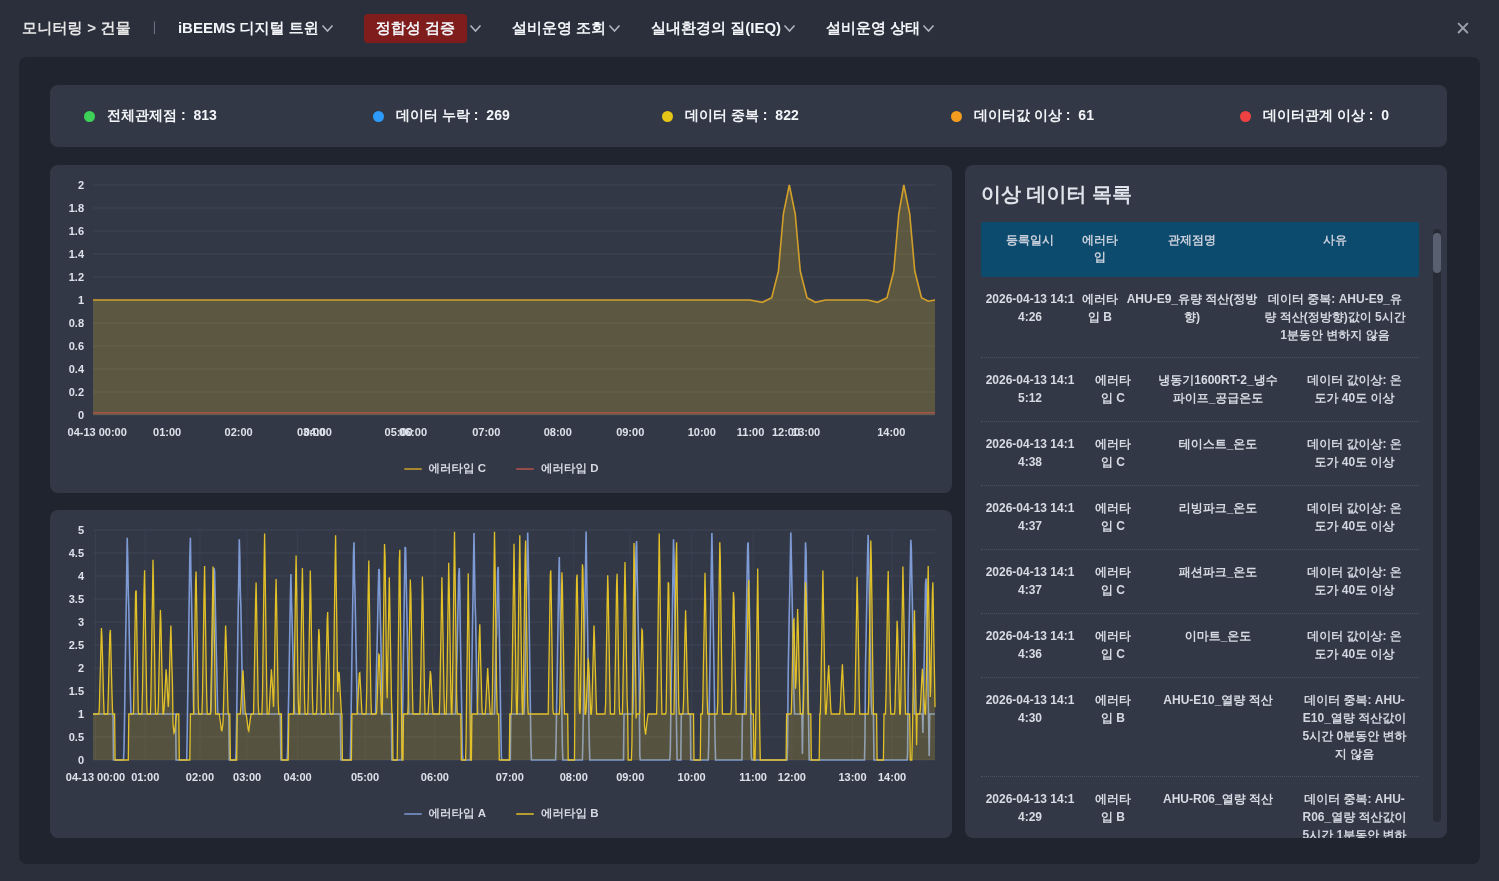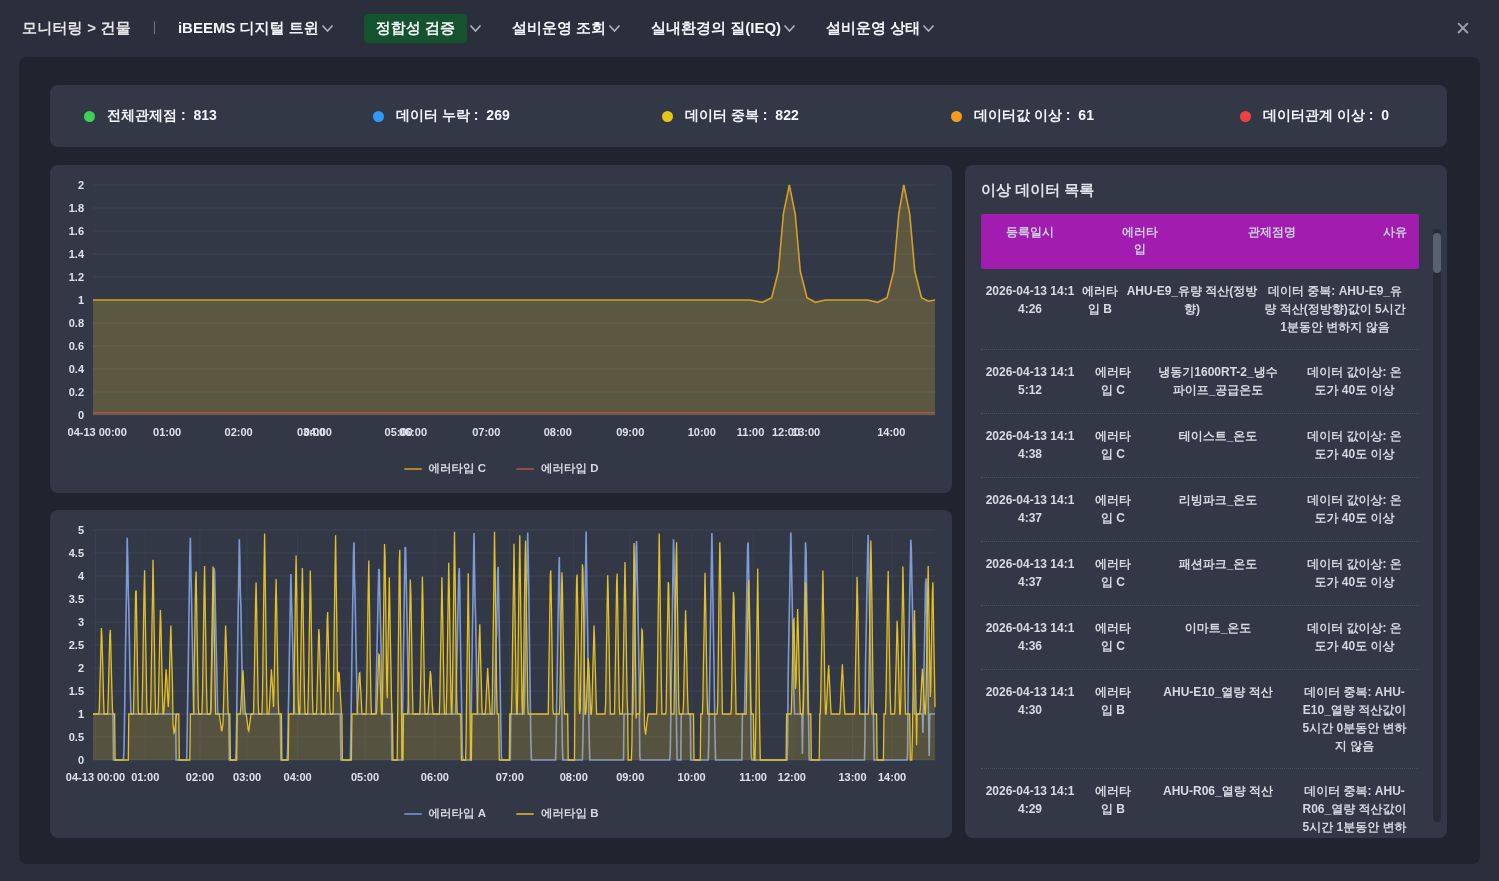--- a/index.html
+++ b/index.html
@@ -13,21 +13,21 @@
   
   .topbar {
     position:absolute; left:0; top:0; width:1499px; height:57px;
     display:flex; align-items:center; padding:0 22px;
     background:#2a2f3b;
   }
   .crumb { font-size:15px; font-weight:700; color:#e5e5e5; letter-spacing:0.2px; }
   .crumb-divider { color:#6d7586; font-weight:400; margin:0 16px; font-size:15px; }
   .nav-item { display:flex; align-items:center; gap:2px; margin-right:30px; cursor:pointer; }
   .nav-item .lbl { font-size:15px; font-weight:700; color:#f2f4f8; white-space:nowrap; }
-  .nav-item.pill .lbl { background:#14532d; padding:5px 12px; border-radius:4px; }
+  .nav-item.pill .lbl { background:#7f1d1d; padding:5px 12px; border-radius:4px; }
   .chev { width:13px; height:9px; flex:0 0 auto; }
   .close-btn {
     margin-left:auto; font-size:19px; color:#9aa1ab; cursor:pointer;
     width:28px; height:28px; display:flex; align-items:center; justify-content:center;
   }
   
   .panel {
     position:absolute; left:19px; top:57px; width:1461px; height:807px;
     background:#20242e; border-radius:8px;
   }
@@ -40,26 +40,25 @@
   .status-text .val { margin-left:4px; }
   
   .chart-card1 { left:31px; top:108px; width:902px; height:328px; }
   .chart-card2 { left:31px; top:453px; width:902px; height:328px; }
   .legend { display:flex; justify-content:center; gap:30px; margin-top:6px; }
   .legend-item { display:flex; align-items:center; gap:7px; cursor:pointer; }
   .legend-item i { display:block; width:18px; height:2px; border-radius:1px; }
   .legend-item em { font-style:normal; font-size:11.5px; font-weight:700; color:#d4d9e3; }
   
   .table-card { left:946px; top:108px; width:482px; height:673px; padding:16px 16px 0 16px; overflow:hidden; }
-  .table-title { font-size:15px; font-weight:700; color:#dfe3ea; margin-bottom:14px; }
+  .table-title { font-size:20px; font-weight:700; color:#dfe3ea; margin-bottom:14px; }
   .tbl-head {
     display:grid; grid-template-columns:94px 46px 138px 1fr;
-    background:#a21caf; border-radius:2px; padding:10px 10px 10px 2px; min-height:46px;
+    background:#0c4a6e; border-radius:2px; padding:10px 10px 10px 2px; min-height:46px;
     margin-right:12px;
-    gap:40px;
   }
   .tbl-head .hc { font-size:12px; font-weight:700; color:#c9cfda; text-align:center; line-height:1.45; }
   .tbl-body { position:relative; height:580px; overflow:hidden; margin-right:12px; }
   .tbl-row {
     display:grid; grid-template-columns:94px 46px 138px 1fr;
     padding:13px 10px 13px 2px; min-height:64px;
   }
   .tbl-row + .tbl-row { border-top:1px dotted #4a5163;gap:13px; }
   .tc { font-size:12px; font-weight:700; color:#d6dae2; text-align:center; line-height:1.5; word-break:break-all; padding:0 2px; }
   .tc.reason { color:#d2d6df; }

